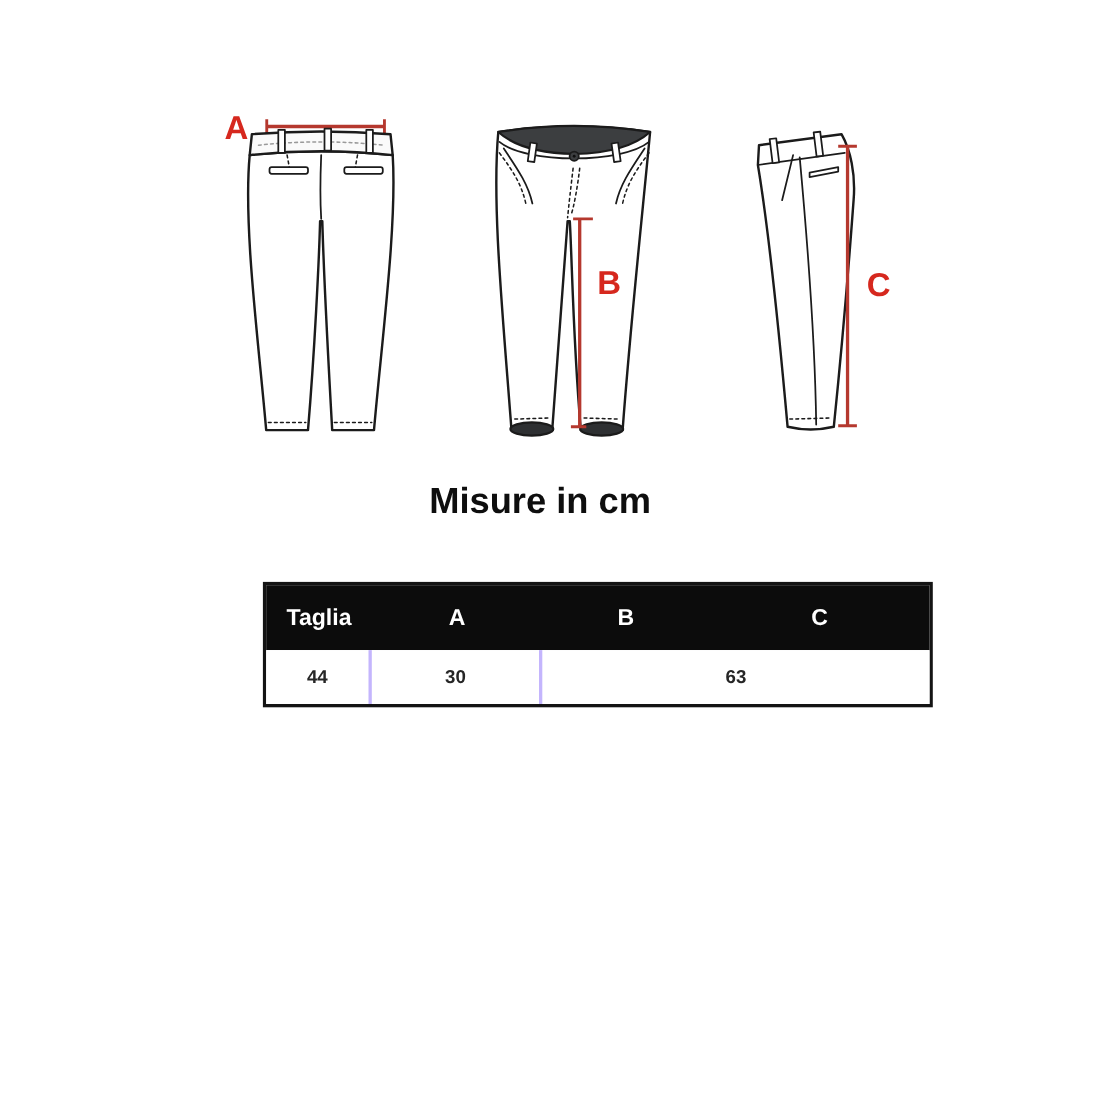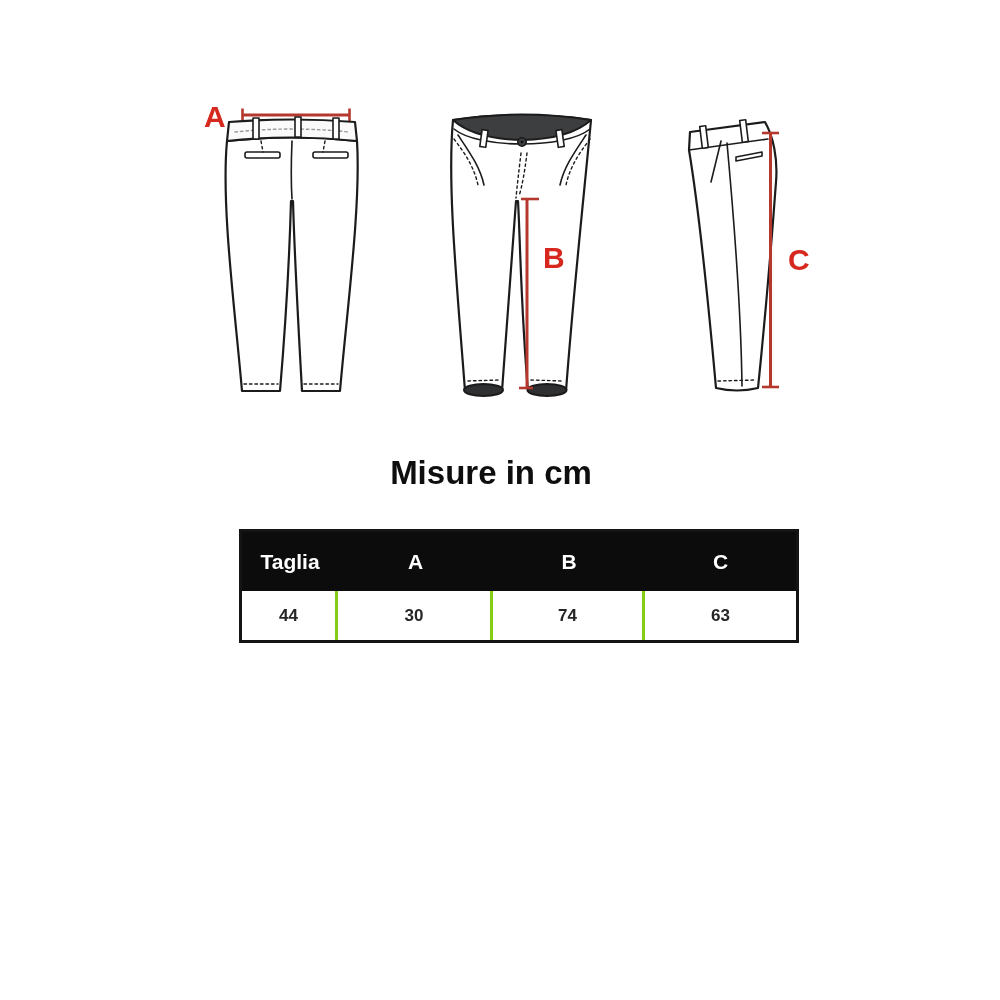--- a/index.html
+++ b/index.html
@@ -16,33 +16,33 @@
   .measure-letter {
     position: absolute;
     font-size: 30px;
     font-weight: bold;
     color: #d6281e;
     line-height: 1;
     letter-spacing: 0;
   }
   .page-title {
     position: absolute;
-    top: 454px;
+    top: 436px;
     left: 0;
     width: 982px;
     text-align: center;
     font-size: 33px;
     font-weight: bold;
     color: #0e0e0e;
   }
   .size-table {
     position: absolute;
     left: 239px;
     top: 529px;
-    width: 560px;
+    width: 609px;
     border: 3px solid #141414;
   }
   .size-table .thead {
     display: flex;
     height: 59px;
     background: #0c0c0c;
     color: #ffffff;
   }
   .size-table .trow {
     display: flex;
@@ -52,21 +52,21 @@
   }
   .size-table .cell {
     display: flex;
     align-items: center;
     justify-content: center;
     font-weight: bold;
   }
   .size-table .thead .cell { font-size: 21px; }
   .size-table .trow .cell {
     font-size: 17px;
-    border-right: 3px solid #84cc16;
+    border-right: 3px solid #c4b5fd;
   }
   .size-table .trow .cell:last-child { border-right: none; }
   .c1 { width: 96px; }
   .c2 { width: 155px; }
   .c3 { width: 152px; }
   .c4 { width: 154px; flex: 1; }
   .ink { stroke: #1b1b1b; fill: none; stroke-width: 2.2; stroke-linecap: round; stroke-linejoin: round; }
   .ink-fill { stroke: #1b1b1b; fill: #ffffff; stroke-width: 2.2; stroke-linecap: round; stroke-linejoin: round; }
   .thin { stroke-width: 1.6; }
   .dashed { stroke-dasharray: 2.5 3; stroke-width: 1.4; }
@@ -154,18 +154,17 @@
   <div class="size-table">
     <div class="thead">
       <div class="cell c1">Taglia</div>
       <div class="cell c2">A</div>
       <div class="cell c3">B</div>
       <div class="cell c4">C</div>
     </div>
     <div class="trow">
       <div class="cell c1">44</div>
       <div class="cell c2">30</div>
-      <div class="cell c3">74</div>
       <div class="cell c4">63</div>
     </div>
   </div>
 
 </div>
 
 </body></html>

